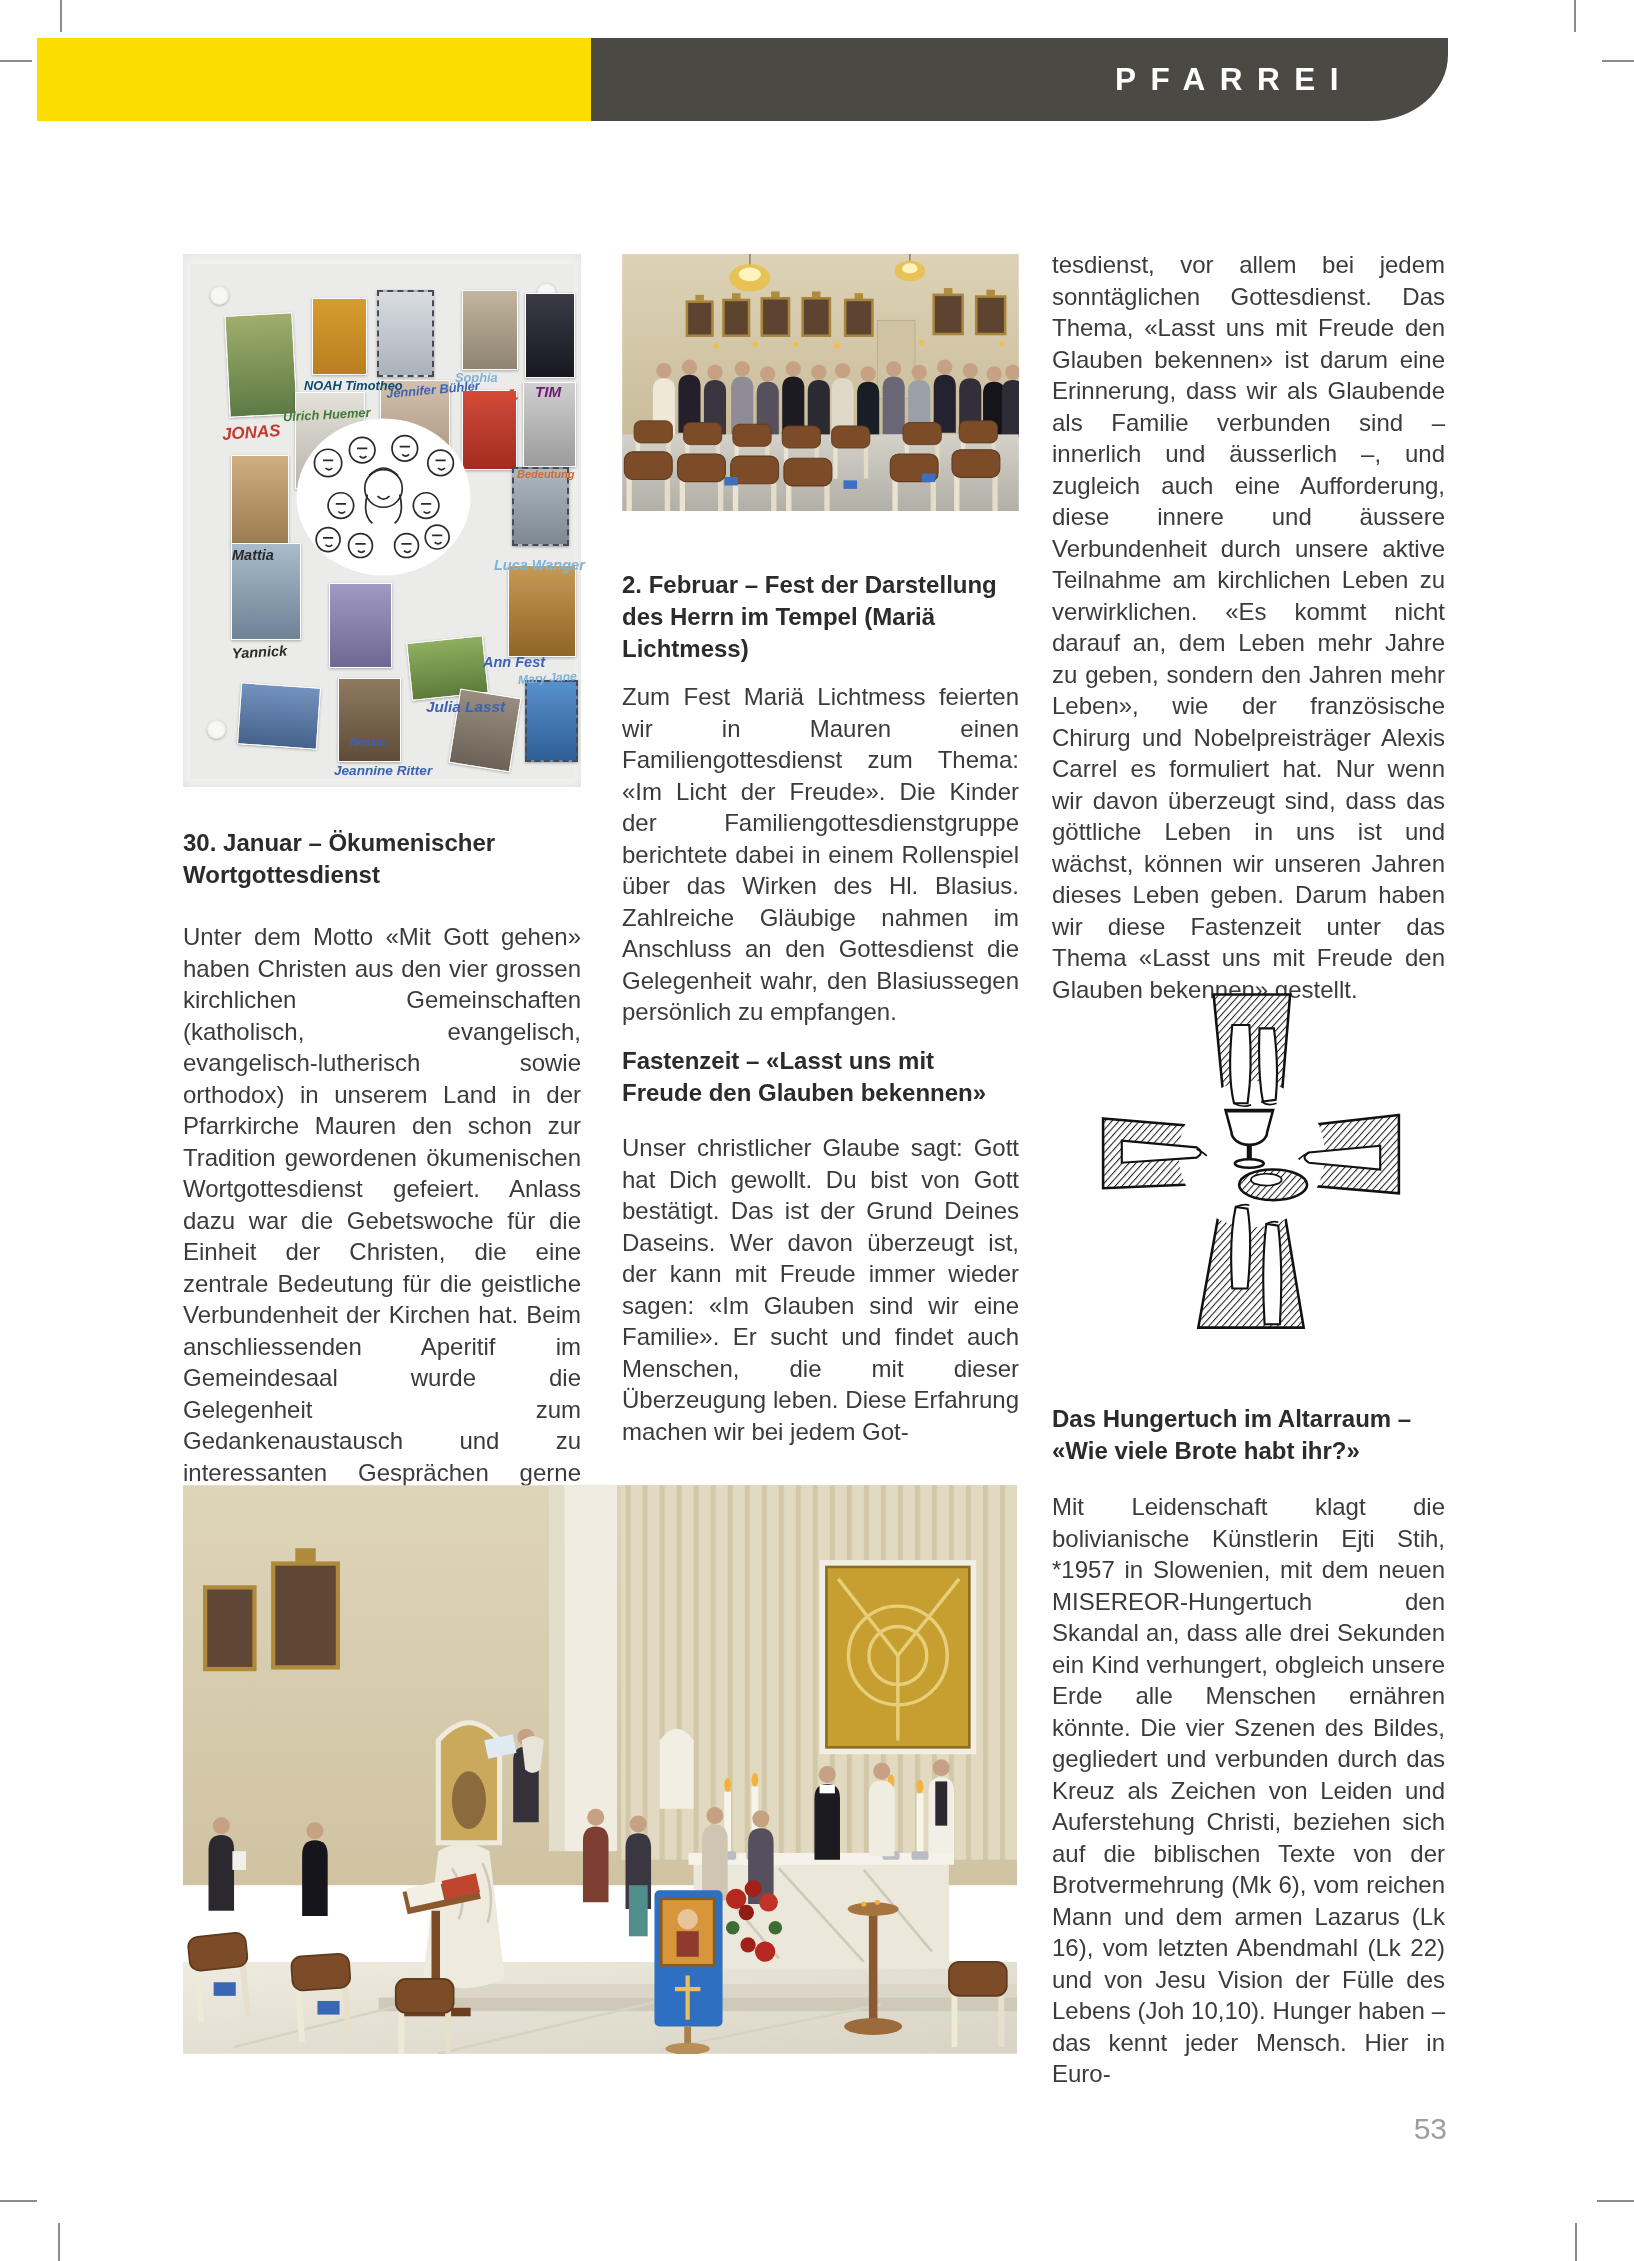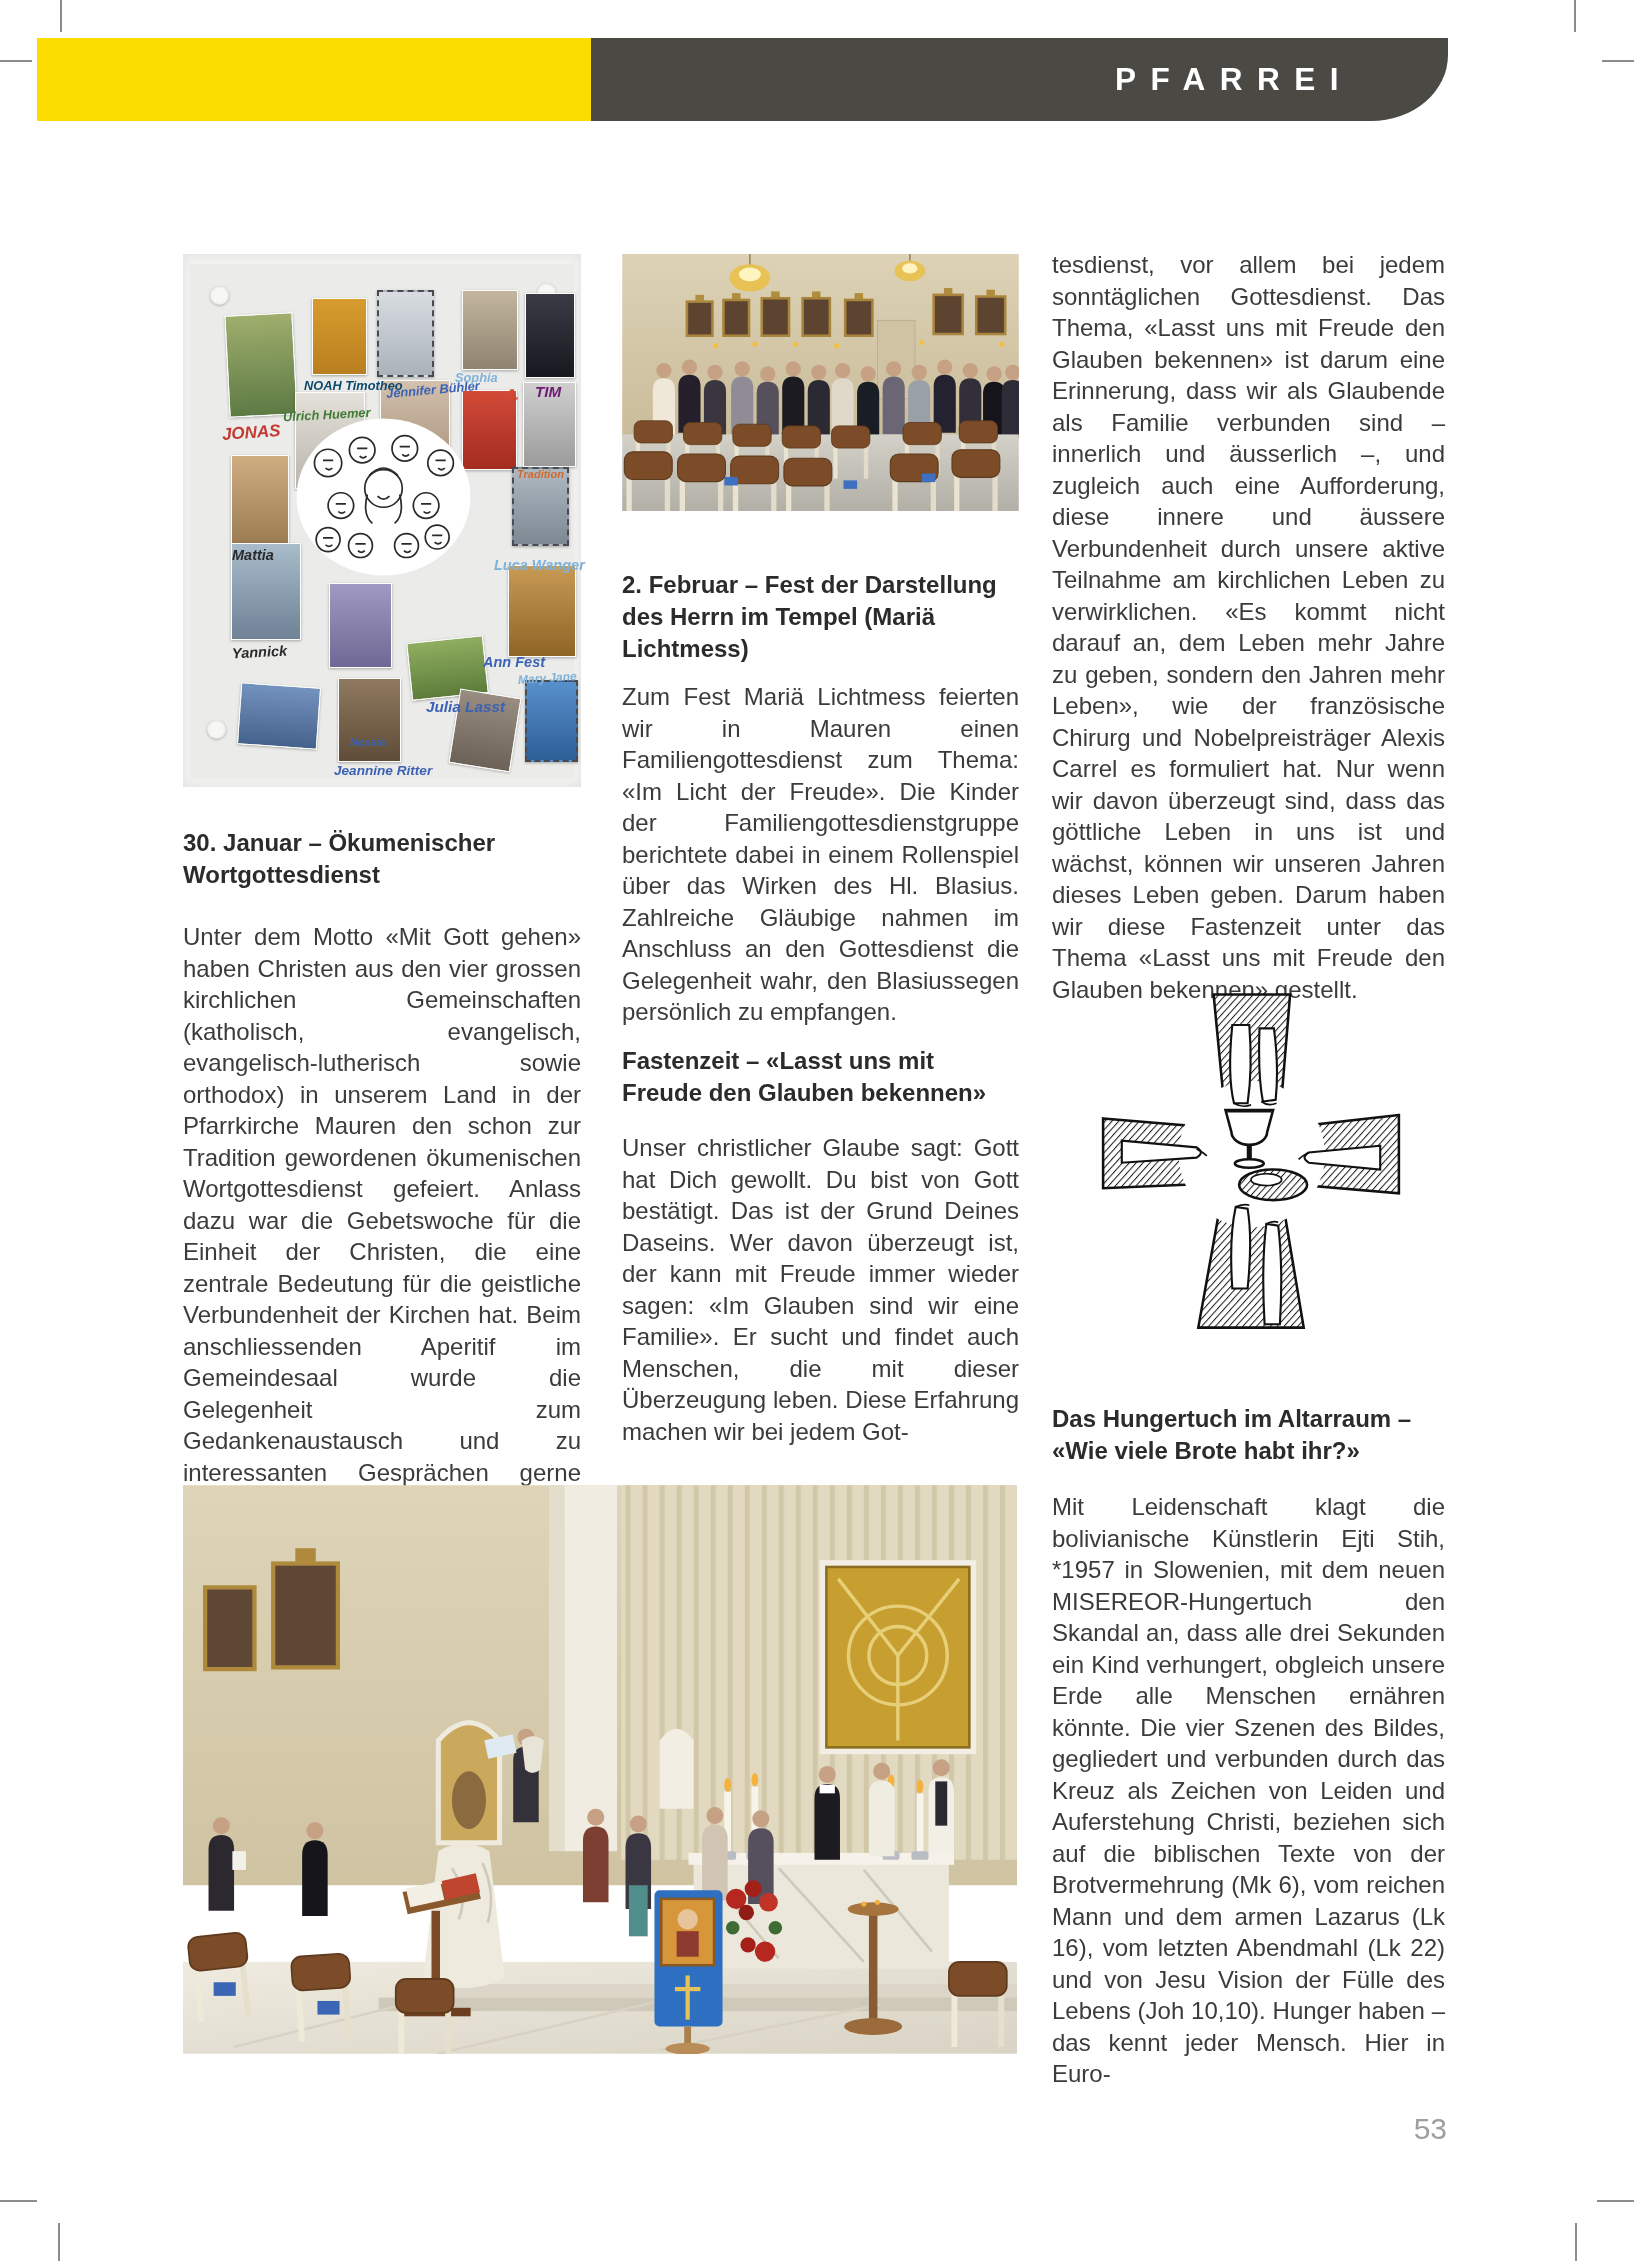--- a/index.html
+++ b/index.html
@@ -106,21 +106,21 @@
       </g>
     </svg>
 
     <span class="hand" style="left:39px;top:169px;color:#c33a31;font-size:17px;transform:rotate(-4deg)">JONAS</span>
     <span class="hand" style="left:100px;top:153px;color:#3f7a37;transform:rotate(-3deg)">Ulrich Huemer</span>
     <span class="hand" style="left:121px;top:124px;color:#0c4a6e">NOAH Timotheo</span>
     <span class="hand" style="left:203px;top:128px;color:#3b62b5;transform:rotate(-5deg)">Jennifer Bühler</span>
     <span class="hand" style="left:272px;top:116px;color:#7fb2d8">Sophia</span>
     <span class="hand" style="left:283px;top:134px;color:#d2492f;font-size:15.3px;transform:rotate(-6deg)">Elias J.</span>
     <span class="hand" style="left:352px;top:129px;color:#701a75;font-size:15.3px">TIM</span>
-    <span class="hand" style="left:334px;top:214px;color:#d2692f;font-size:11px">Tradition</span>
+    <span class="hand" style="left:334px;top:214px;color:#d2692f;font-size:11px">Bedeutung</span>
     <span class="hand" style="left:49px;top:293px;color:#2b2b2b;font-size:14.5px">Mattia</span>
     <span class="hand" style="left:311px;top:303px;color:#7fb2d8;font-size:14.5px">Luca Wanger</span>
     <span class="hand" style="left:49px;top:390px;color:#2b2b2b;font-size:14.5px;transform:rotate(-3deg)">Yannick</span>
     <span class="hand" style="left:167px;top:482px;color:#3b62b5;font-size:11px">Nessia</span>
     <span class="hand" style="left:300px;top:400px;color:#3b62b5;font-size:14.5px">Ann Fest</span>
     <span class="hand" style="left:243px;top:444px;color:#3b62b5;font-size:15.3px">Julia Lasst</span>
     <span class="hand" style="left:335px;top:417px;color:#7fb2d8;font-size:12px;transform:rotate(-4deg)">Mary Jane</span>
     <span class="hand" style="left:151px;top:509px;color:#3b62b5;font-size:13.6px">Jeannine Ritter</span>
   </div>
 

